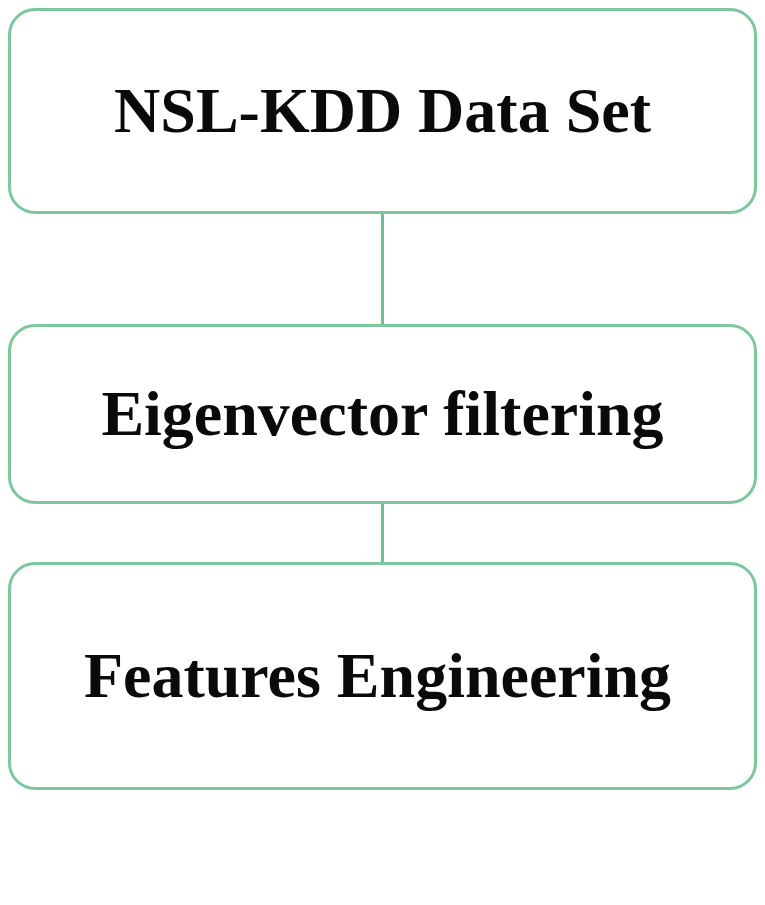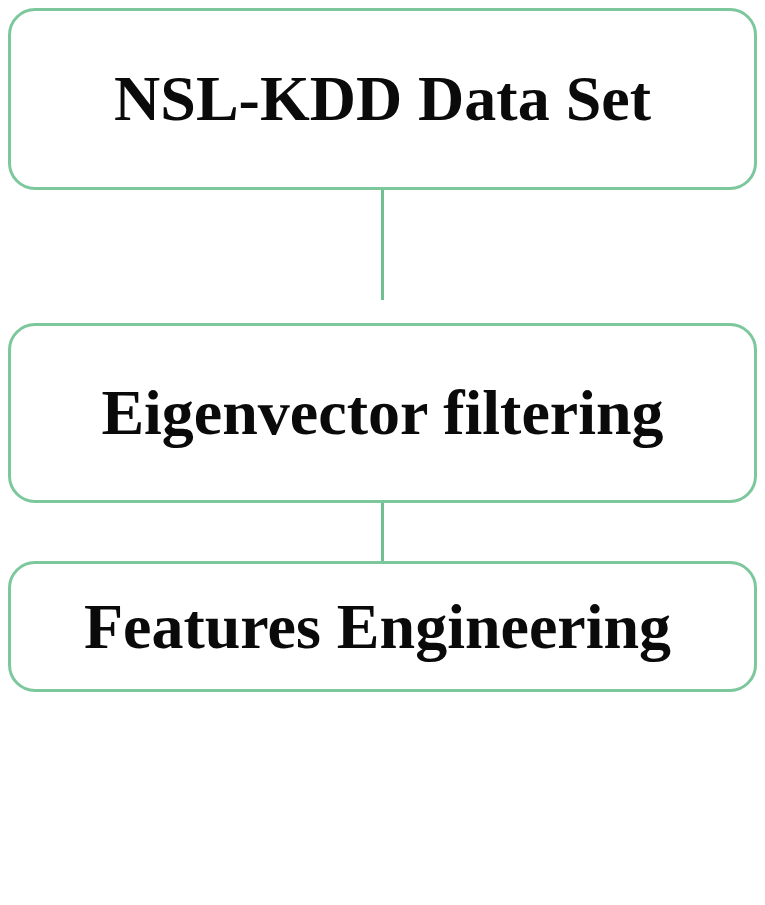--- a/index.html
+++ b/index.html
@@ -29,24 +29,24 @@
     width: 100%;
     border: 3px solid #7cc79c;
     border-radius: 27px;
     background: #ffffff;
     display: flex;
     align-items: center;
     justify-content: center;
     text-align: center;
     padding: 0 20px;
   }
-  .box-1 { height: 182px; }
+  .box-1 { height: 206px; }
   .box-2 { height: 177px; }
-  .box-3 { height: 180px; margin-top: 23px; }
-  .box-4 { height: 131px; padding-left: 10px; }
+  .box-3 { height: 180px; }
+  .box-4 { height: 228px; padding-left: 10px; }
   .flow-box .label {
     font-weight: bold;
     color: #0a0a0a;
     font-size: 64px;
     line-height: 1.28;
     letter-spacing: 0px;
   }
   .connector {
     width: 3px;
     background: #6fbf92;

